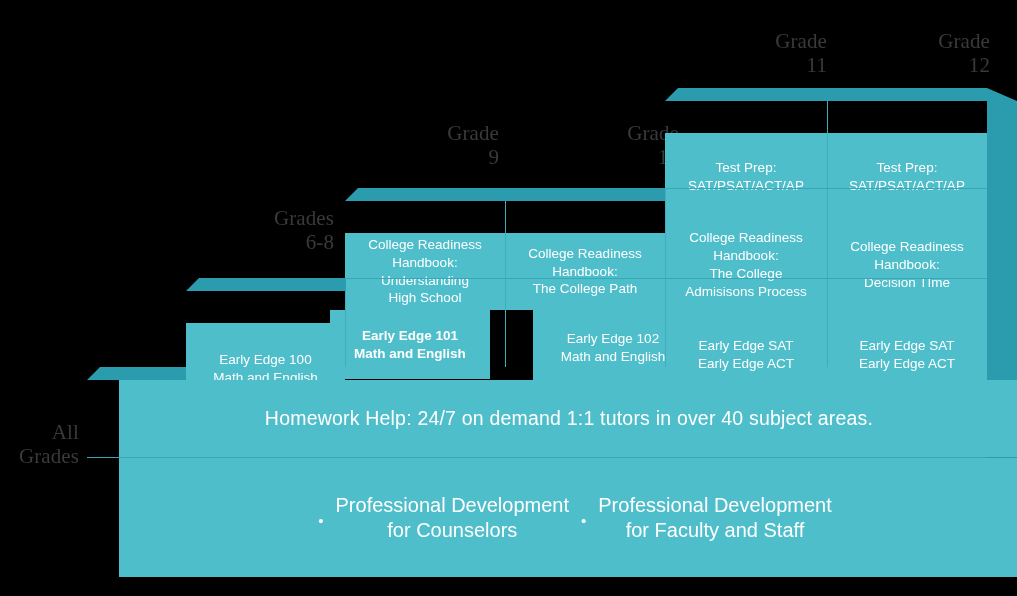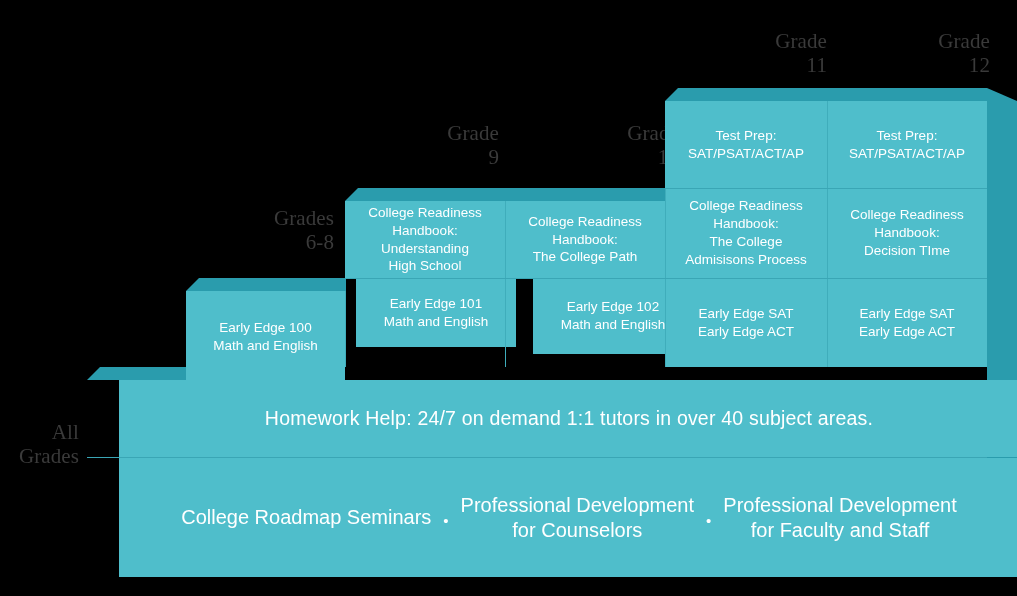--- a/index.html
+++ b/index.html
@@ -65,20 +65,21 @@
     background: #4fbecb;
     color: #ffffff;
     display: flex;
     align-items: center;
     justify-content: center;
     text-align: center;
     font-size: 13.5px;
     line-height: 1.33;
     white-space: pre-line;
     padding: 2px 6px;
+    margin-top: 32px;
   }
 
   
   .v-sep {
     position: absolute;
     width: 1px;
     background: #3fadbb;
   }
   
   .h-sep {
@@ -185,21 +186,21 @@
   <div class="v-sep" style="left:827px; top:188px; height:90px;"></div>
   <div class="h-sep" style="left:665px; top:188px; width:322px;"></div>
 
   <div class="step" style="left:186px; top:278px; width:831px; height:89px;">
     <div class="bevel-top" style="width:160px;"></div>
     <div class="bevel-right" style="right:0; top:0; height:89px; clip-path:polygon(0 0,100% 0,100% 100%,0 100%);"></div>
   </div>
 
   <div class="cell" style="left:186px; top:291px; width:159px; height:92px;">Early Edge 100
 Math and English</div>
-  <div class="cell" style="left:356px; top:278px; width:160px; height:69px;">Early Edge 101
+  <div class="cell" style="left:330px; top:278px; width:160px; height:69px;font-weight:bold;">Early Edge 101
 Math and English</div>
   <div class="cell" style="left:533px; top:278px; width:160px; height:76px;">Early Edge 102
 Math and English</div>
   <div class="cell" style="left:665px; top:278px; width:162px; height:89px;">Early Edge SAT
 Early Edge ACT</div>
   <div class="cell" style="left:827px; top:278px; width:160px; height:89px;">Early Edge SAT
 Early Edge ACT</div>
 
   <div class="v-sep" style="left:345px; top:291px; height:76px;"></div>
   <div class="v-sep" style="left:505px; top:278px; height:89px;"></div>
@@ -213,21 +214,20 @@
   </div>
 
   <div class="banner banner-homework" style="left:87px; top:380px; width:900px; height:77px;">
     <span>Homework Help:  24/7 on demand 1:1 tutors in over 40 subject areas.</span>
   </div>
 
   <div class="h-sep" style="left:87px; top:457px; width:900px;"></div>
 
   <div class="banner banner-pd" style="left:87px; top:458px; width:900px; height:119px;">
     <div class="pd-row">
-      <span class="pd-item">College Roadmap Seminars</span>
       <span class="pd-dot">•</span>
       <span class="pd-item">Professional Development
 for  Counselors</span>
       <span class="pd-dot">•</span>
       <span class="pd-item">Professional Development
 for Faculty and Staff</span>
     </div>
   </div>
 
 </div>

